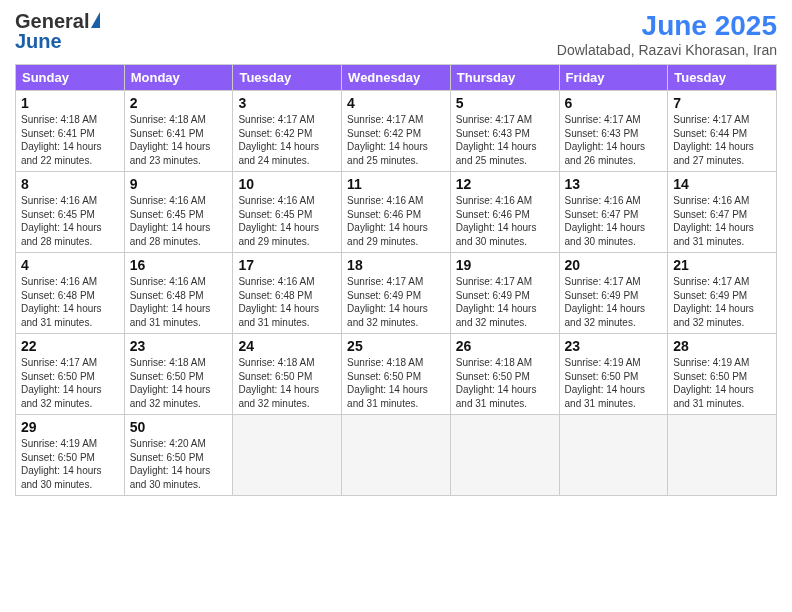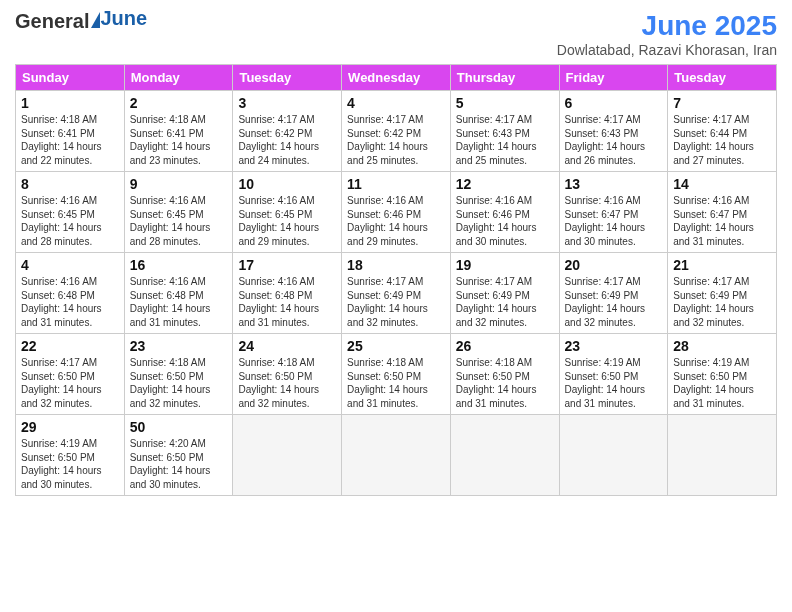--- a/index.html
+++ b/index.html
@@ -15,21 +15,21 @@
       padding: 10px 15px;
     }
     .header-row {
       display: flex;
       justify-content: space-between;
       align-items: flex-start;
       margin-bottom: 6px;
     }
     .logo {
       display: flex;
-      flex-direction: row;
+      flex-direction: column;
       align-items: flex-start;
     }
     .title-section {
       text-align: right;
     }
     .month-title {
       font-size: 28px;
       font-weight: bold;
       color: #3b82f6;
     }
@@ -37,21 +37,21 @@
       font-size: 14px;
       color: #555;
       margin-left: 8px;
     }
     .calendar {
       width: 100%;
       border-collapse: collapse;
       table-layout: fixed;
     }
     .calendar th {
-      background-color: #d946ef;
+      background-color: #8b5cf6;
       color: white;
       text-align: left;
       padding: 5px 6px;
       font-size: 13px;
       font-weight: bold;
       border: 1px solid #ccc;
     }
     .calendar td {
       border: 1px solid #ccc;
       vertical-align: top;

